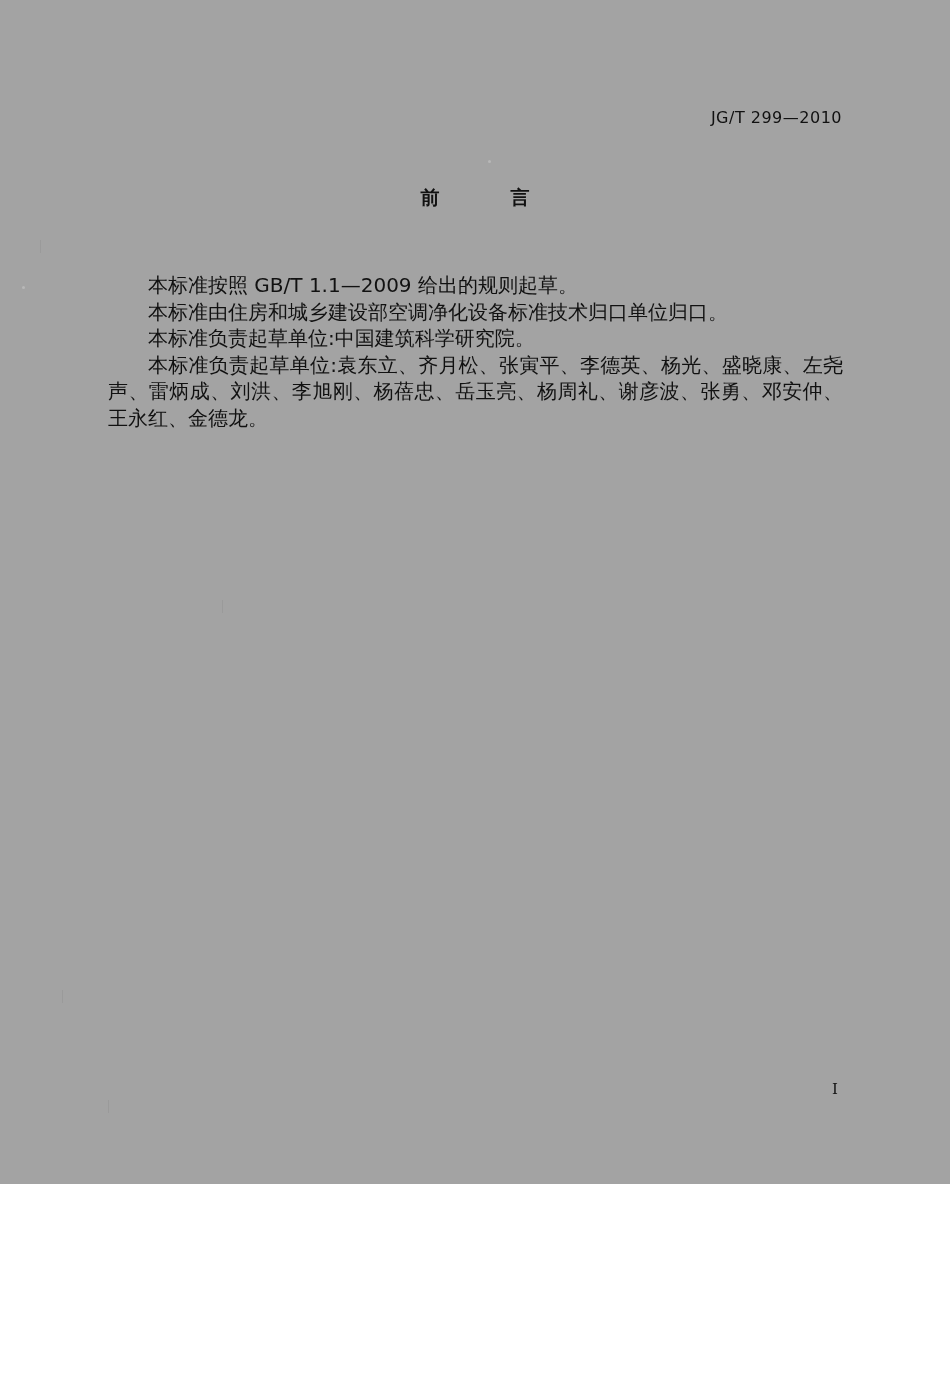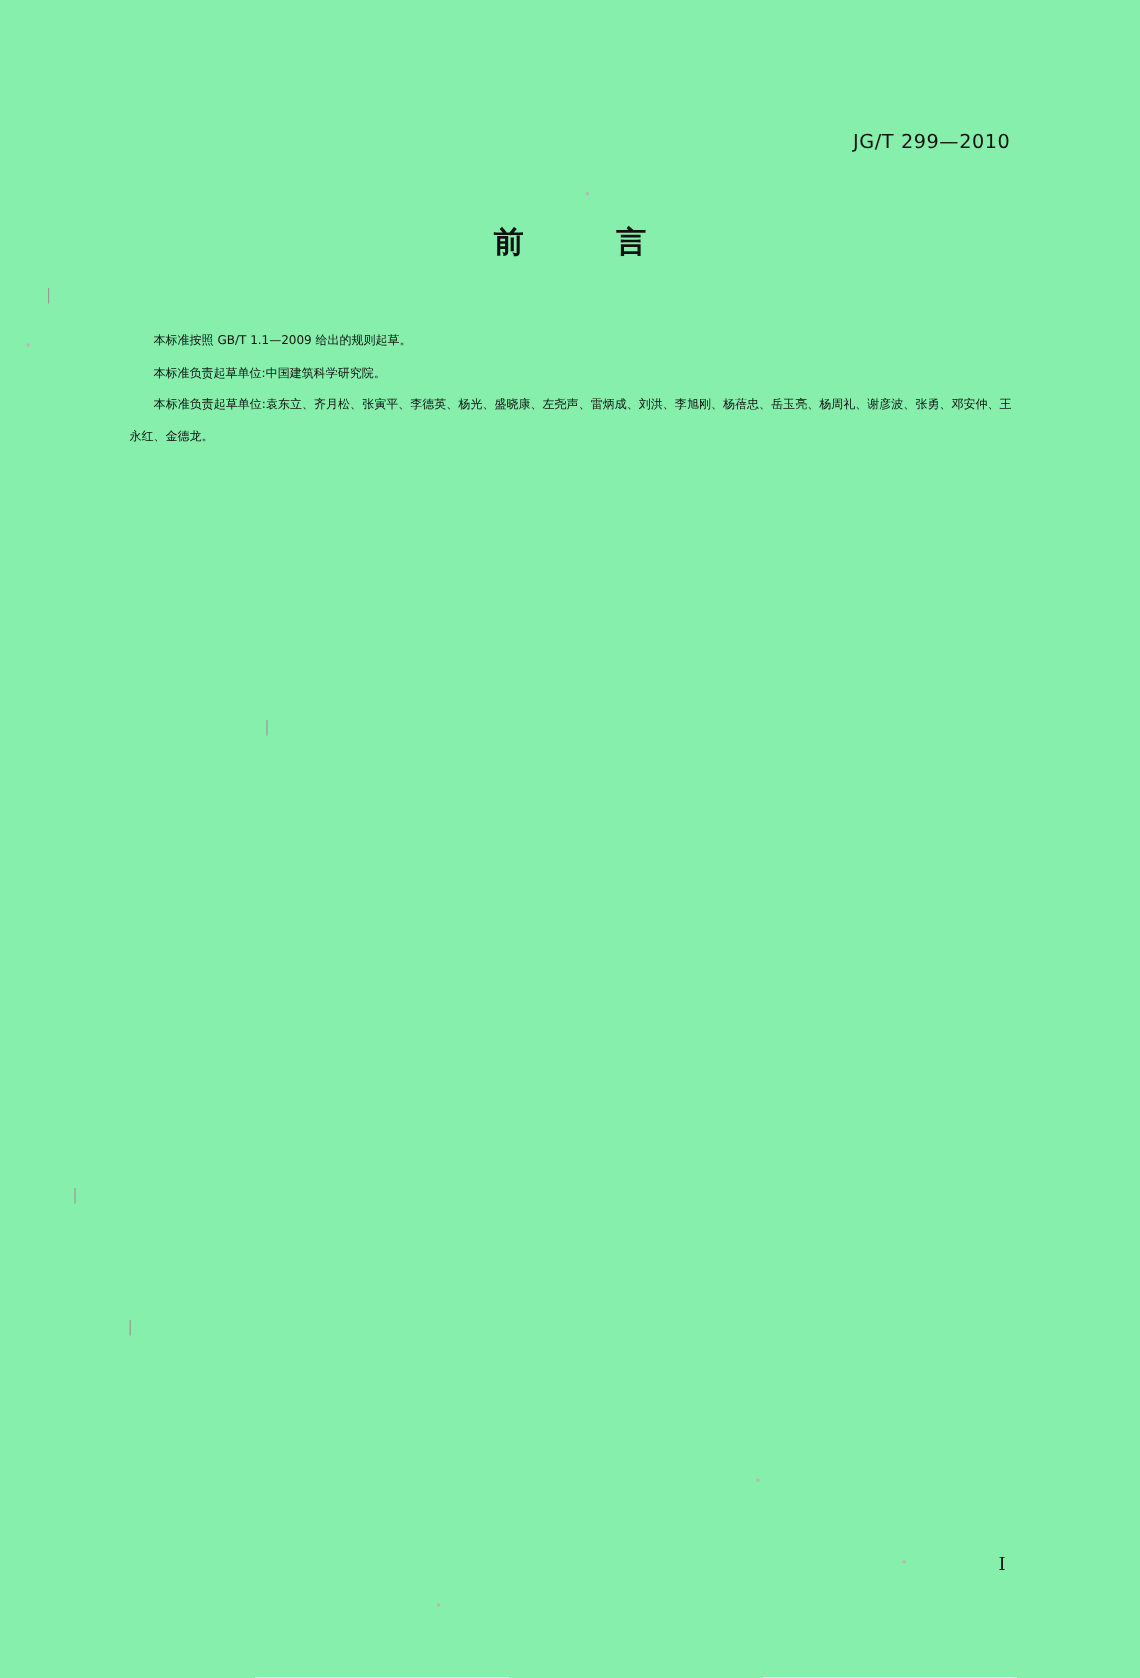--- a/index.html
+++ b/index.html
@@ -3,22 +3,22 @@
 <meta charset="utf-8">
 <style>
   html, body {
     margin: 0;
     padding: 0;
     background: #ffffff;
   }
   .page {
     position: relative;
     width: 950px;
-    height: 1398px;
-    background: #86efac;
+    height: 1184px;
+    background: #a3a3a3;
     overflow: hidden;
     font-family: "DejaVu Sans", "Liberation Sans", sans-serif;
     color: #111111;
   }
 
   
   .std-number {
     position: absolute;
     top: 108px;
     right: 108px;
@@ -29,34 +29,34 @@
     font-family: "DejaVu Sans", "Liberation Sans", sans-serif;
   }
 
   
   .doc-title {
     position: absolute;
     top: 185px;
     left: 0;
     width: 950px;
     text-align: center;
-    font-size: 25px;
+    font-size: 19px;
     font-weight: bold;
     letter-spacing: 26px;
     text-indent: 26px;
     color: #111;
     font-family: "DejaVu Sans", "Liberation Sans", sans-serif;
   }
 
   .body-block {
     position: absolute;
     top: 272px;
     left: 108px;
     width: 735px;
-    font-size: 10px;
+    font-size: 20px;
     line-height: 26.5px;
     text-align: justify;
     color: #111;
   }
   .body-block p {
     margin: 0 0 0 0;
     text-indent: 2em;
     text-align: justify;
     text-justify: inter-ideograph;
   }
@@ -89,20 +89,21 @@
 <body>
 
 <div class="page">
 
   <div class="std-number">JG/T 299—2010</div>
 
   <div class="doc-title">前　言</div>
 
   <div class="body-block">
     <p>本标准按照 GB/T 1.1—2009 给出的规则起草。</p>
+    <p>本标准由住房和城乡建设部空调净化设备标准技术归口单位归口。</p>
     <p>本标准负责起草单位:中国建筑科学研究院。</p>
     <p>本标准负责起草单位:袁东立、齐月松、张寅平、李德英、杨光、盛晓康、左尧声、雷炳成、刘洪、李旭刚、杨蓓忠、岳玉亮、杨周礼、谢彦波、张勇、邓安仲、王永红、金德龙。</p>
   </div>
 
   <div class="page-number">I</div>
 
   <span class="tick v" style="left:40px; top:240px;"></span>
   <span class="tick v" style="left:62px; top:990px;"></span>
   <span class="tick v" style="left:222px; top:600px;"></span>
   <span class="tick v" style="left:108px; top:1100px;"></span>

